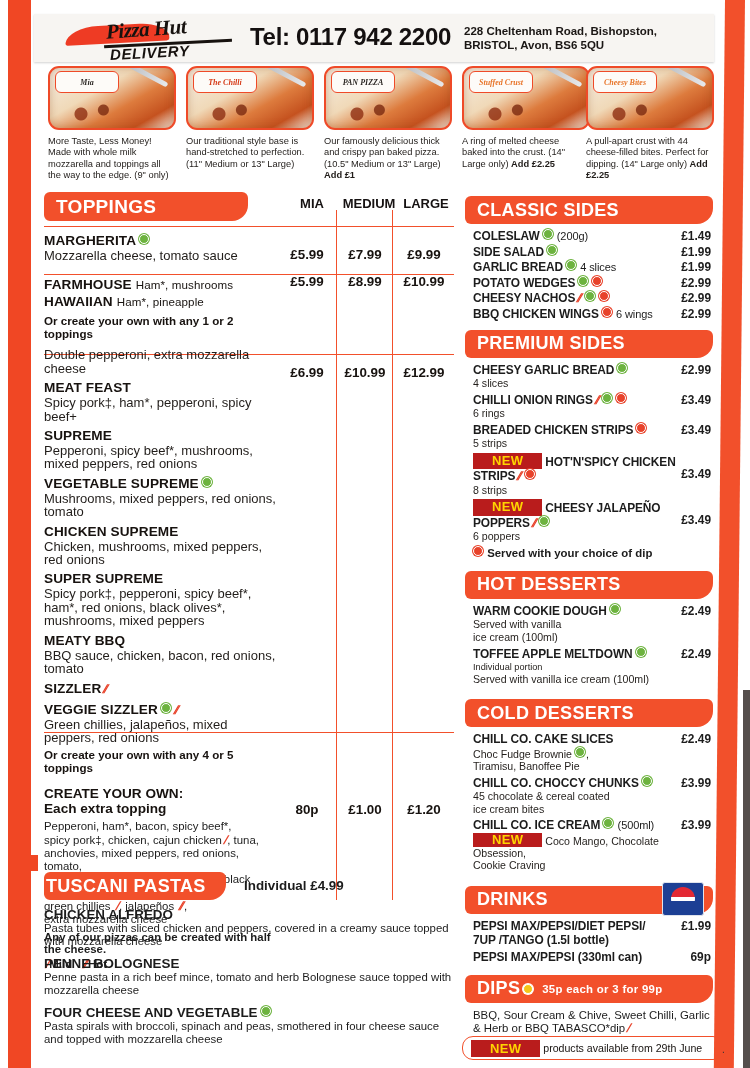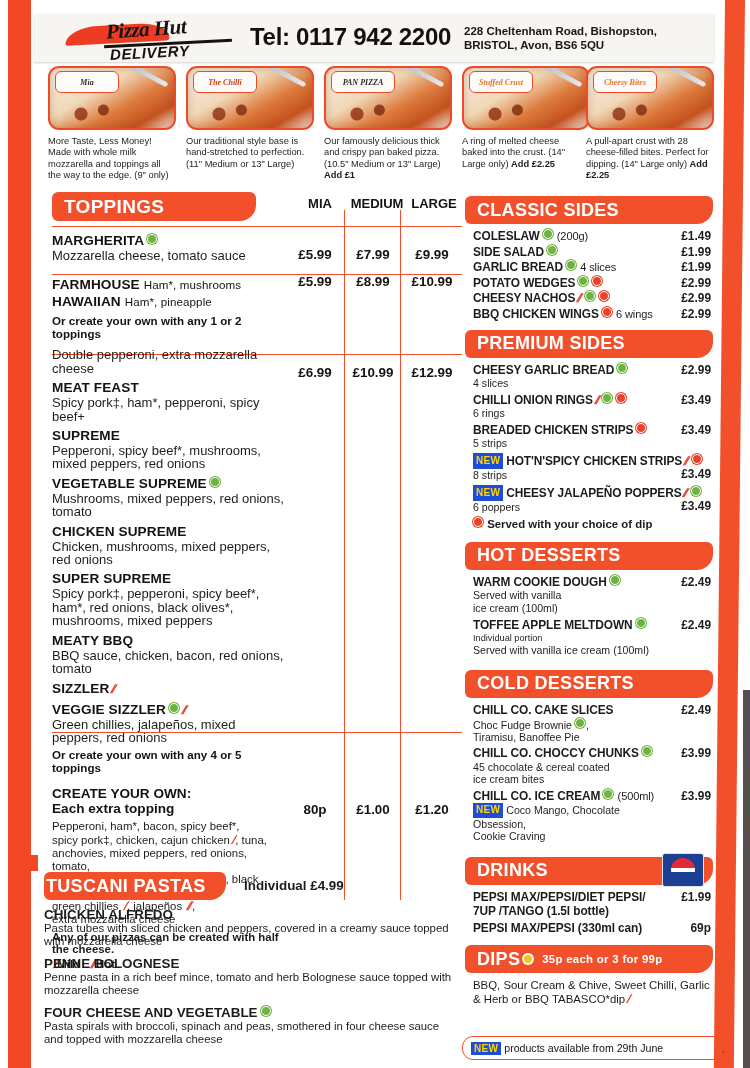--- a/index.html
+++ b/index.html
@@ -49,21 +49,21 @@
   .crust .tag.dark{color:#2e2a27;}
   .crust .tag.orange{color:#e8752a;}
   .crust .desc{margin-top:6px;font-size:9.3px;line-height:11.4px;color:#201c19;}
   .crust .desc b{font-weight:bold;}
 
   
   .pill{background:#f2502b;color:#fff;border-radius:6px 6px 16px 6px;display:flex;align-items:center;
         font-weight:bold;letter-spacing:.3px;}
 
   
-  .left{position:absolute;left:52px;top:192px;width:410px;}
+  .left{position:absolute;left:44px;top:192px;width:410px;}
   .toppings-pill{width:192px;height:29px;padding-left:12px;font-size:19px;}
   .col-head{position:absolute;right:0;top:4px;width:170px;display:flex;font-size:13px;font-weight:bold;color:#161212;}
   .col-head span{text-align:center;}
   .ch-mia{width:56px;} .ch-med{width:58px;} .ch-lg{width:56px;}
 
   .tbl{position:relative;margin-top:5px;}
   .vline{position:absolute;width:1.4px;background:#f2502b;}
   .hline{position:absolute;height:1.2px;background:#f2502b;left:0;width:410px;}
 
   .row{position:relative;padding-right:176px;}
@@ -76,22 +76,22 @@
   .p-mia{width:58px;} .p-med{width:58px;} .p-lg{width:60px;}
 
   
   .veg{display:inline-block;width:8px;height:8px;border-radius:50%;background:#6db33f;
        border:1.4px solid #fff;box-shadow:0 0 0 1px #6db33f;margin:0 1px 0 3px;vertical-align:1px;}
   .dip{display:inline-block;width:8px;height:8px;border-radius:50%;background:#e8422a;
        border:1.4px solid #fff;box-shadow:0 0 0 1px #e8422a;margin:0 1px 0 3px;vertical-align:1px;}
   .chilli{display:inline-block;color:#e8422a;font-weight:bold;font-style:italic;font-size:12px;
        letter-spacing:-2px;margin:0 2px;transform:skewX(-12deg);}
 
-  .newbadge{display:inline-block;background:#1d4ed8;color:#ffd400;font-size:10px;font-weight:bold;
-       padding:1px 3px;letter-spacing:.3px;vertical-align:1px;margin-right:3px;}
+  .newbadge{display:inline-block;background:#b91c1c;color:#ffd400;font-size:13px;font-weight:bold;
+       padding:1px 19px;letter-spacing:.3px;vertical-align:1px;margin-right:3px;}
 
   
   .cyo{position:relative;padding-right:176px;}
   .cyo-title{font-size:13.6px;font-weight:bold;line-height:15px;color:#17120f;}
   .cyo-list{font-size:11.4px;line-height:13.2px;margin-top:4px;}
   .cyo-foot{font-size:11.4px;font-weight:bold;margin-top:5px;}
   .key{font-size:11.4px;font-weight:bold;margin-top:2px;}
 
   
   .pasta{position:absolute;left:44px;top:872px;width:412px;}
@@ -185,21 +185,21 @@
       <div class="desc">
         <span>A ring of melted cheese baked into the crust. (14" Large only)</span>
         <b>Add £2.25</b>
       </div>
     </div>
     <div class="crust" style="left:538px">
       <div class="photo">
         <div class="tag orange">Cheesy Bites</div>
       </div>
       <div class="desc">
-        <span>A pull-apart crust with 28 cheese-filled bites. Perfect for dipping. (14" Large only)</span>
+        <span>A pull-apart crust with 44 cheese-filled bites. Perfect for dipping. (14" Large only)</span>
         <b>Add £2.25</b>
       </div>
     </div>
   </div>
 
   <div class="left">
     <div class="pill toppings-pill">TOPPINGS</div>
     <div class="col-head">
       <span class="ch-mia">MIA</span>
       <span class="ch-med">MEDIUM</span>

